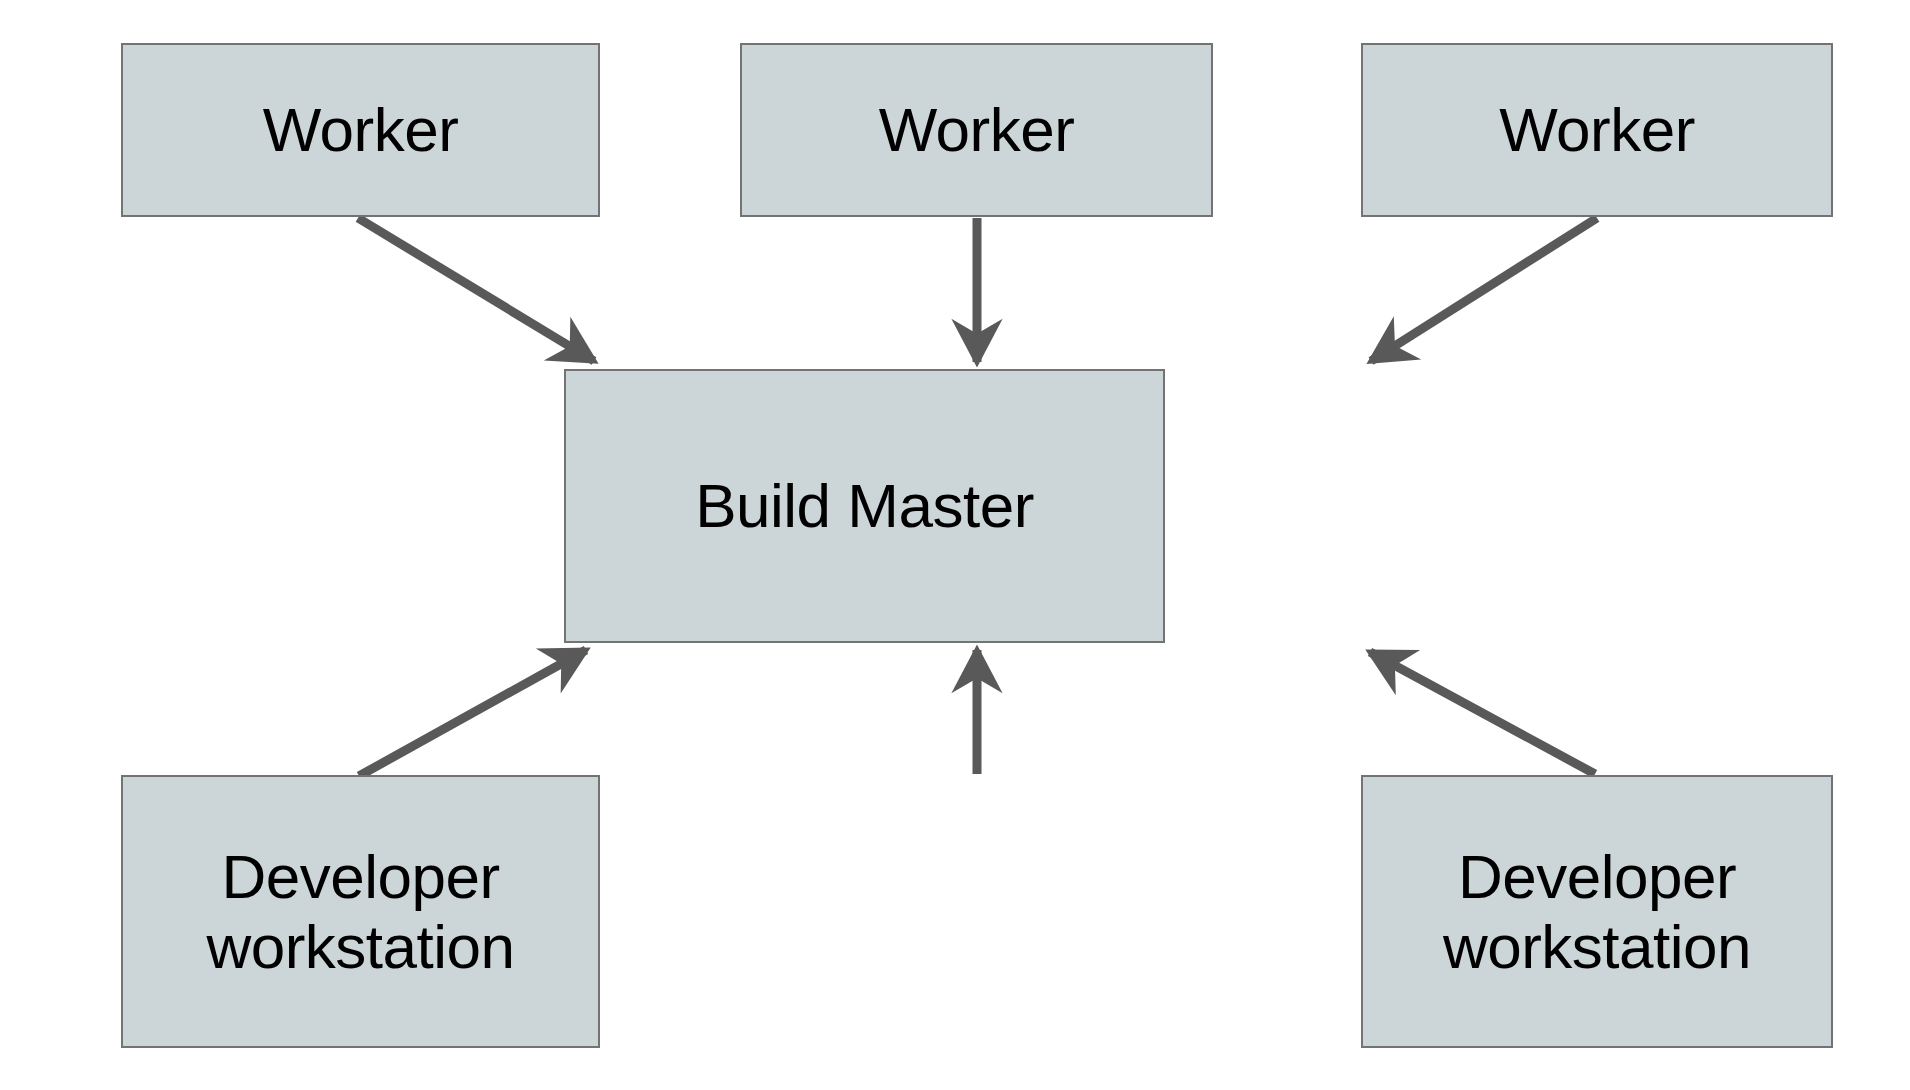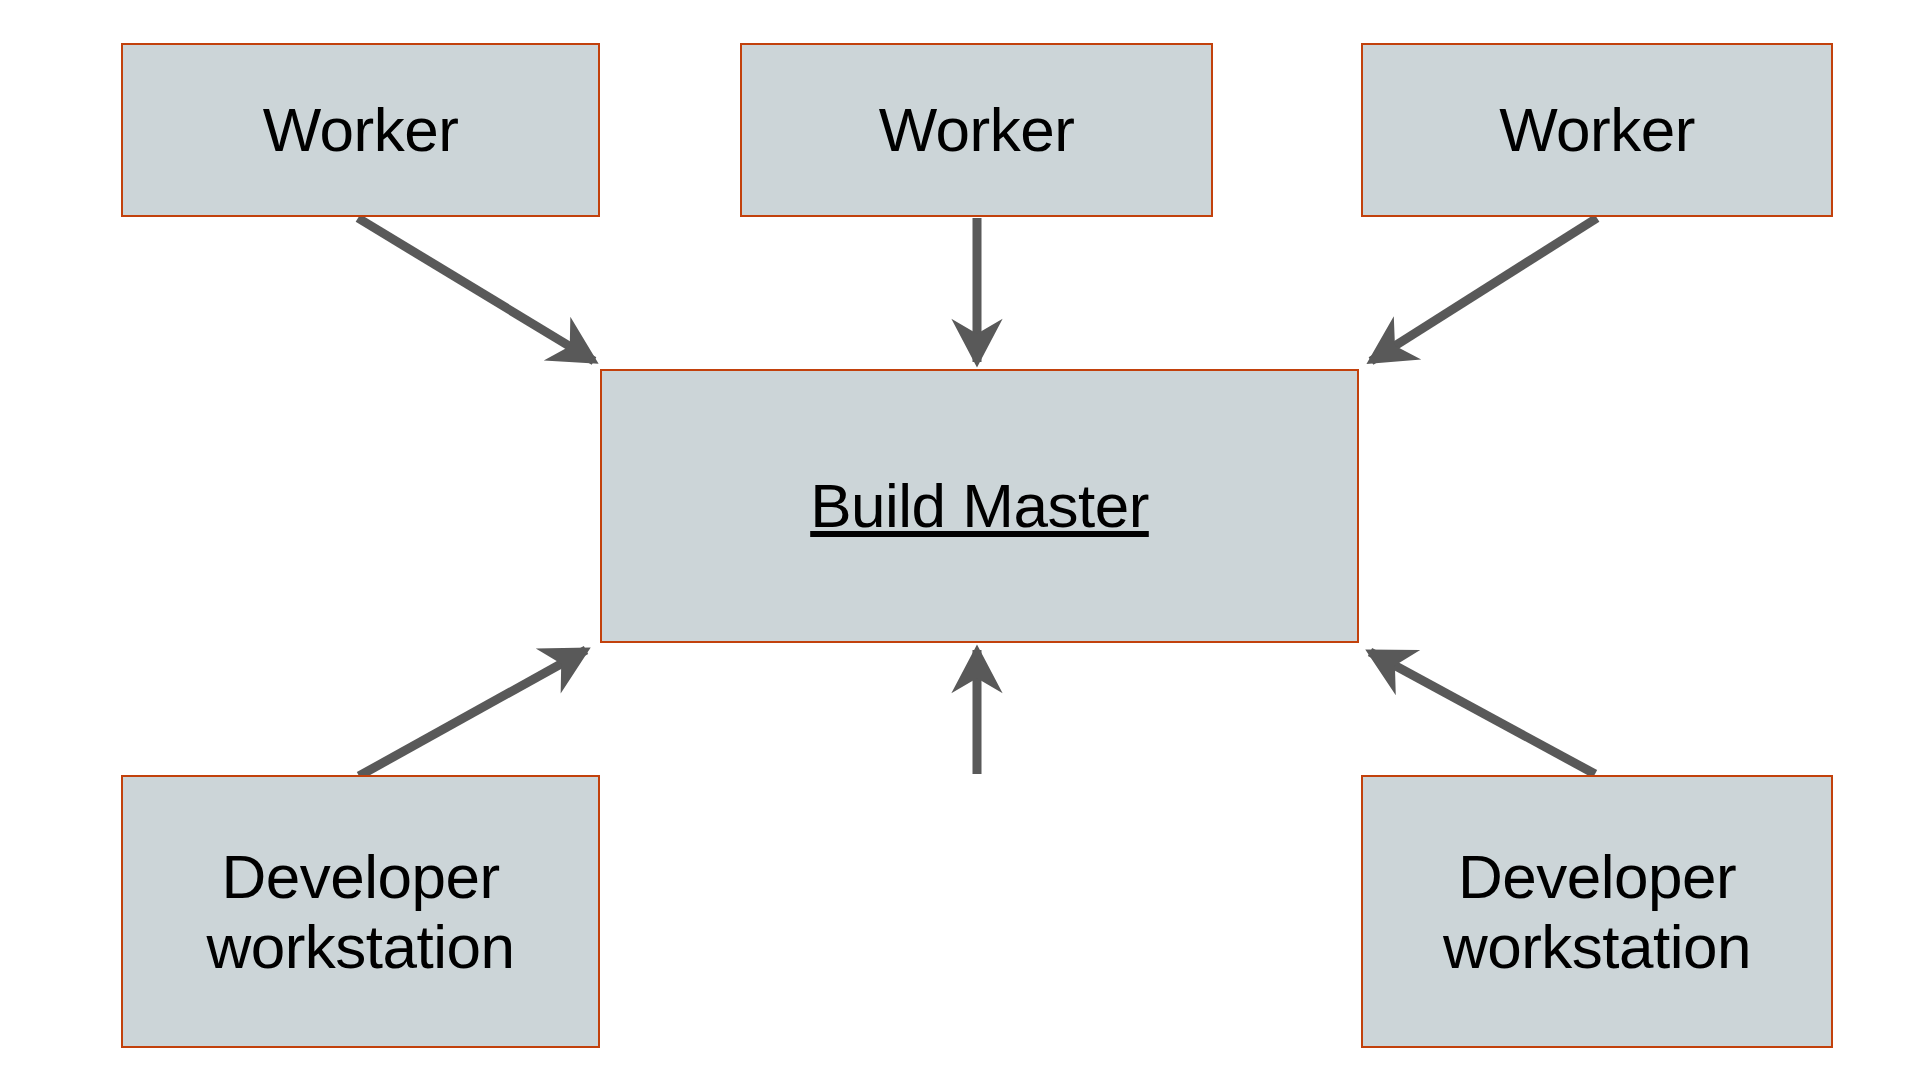--- a/index.html
+++ b/index.html
@@ -23,40 +23,40 @@
     left: 0;
     top: 0;
     width: 1910px;
     height: 1090px;
     pointer-events: none;
   }
   .node-box {
     position: absolute;
     box-sizing: border-box;
     background: #ccd5d8;
-    border: 2px solid #c2410c;
+    border: 2px solid #737373;
     display: flex;
     align-items: center;
     justify-content: center;
     text-align: center;
     z-index: 2;
   }
   .node-label {
     color: #000000;
     font-family: "Liberation Sans", sans-serif;
     font-weight: 400;
     line-height: 1.12;
     white-space: pre-line;
     letter-spacing: -0.5px;
   }
   
   #node-worker-1  { left:121px; top:43px;  width:479px; height:174px; }
   #node-worker-2  { left:740px; top:43px;  width:473px; height:174px; }
   #node-worker-3  { left:1361px;top:43px;  width:472px; height:174px; }
-  #node-build-master { left:600px; top:369px; width:759px; height:274px;text-decoration:underline; }
+  #node-build-master { left:564px; top:369px; width:601px; height:274px; }
   #node-dev-left  { left:121px; top:775px; width:479px; height:273px; }
   #node-ci-server { left:740px; top:775px; width:473px; height:273px; }
   #node-dev-right { left:1361px;top:775px; width:472px; height:273px; }
 
   #node-worker-1 .node-label,
   #node-worker-2 .node-label,
   #node-worker-3 .node-label { font-size: 62px; }
   #node-build-master .node-label { font-size: 62px; }
   #node-ci-server .node-label { font-size: 62px; }
   #node-dev-left .node-label,

